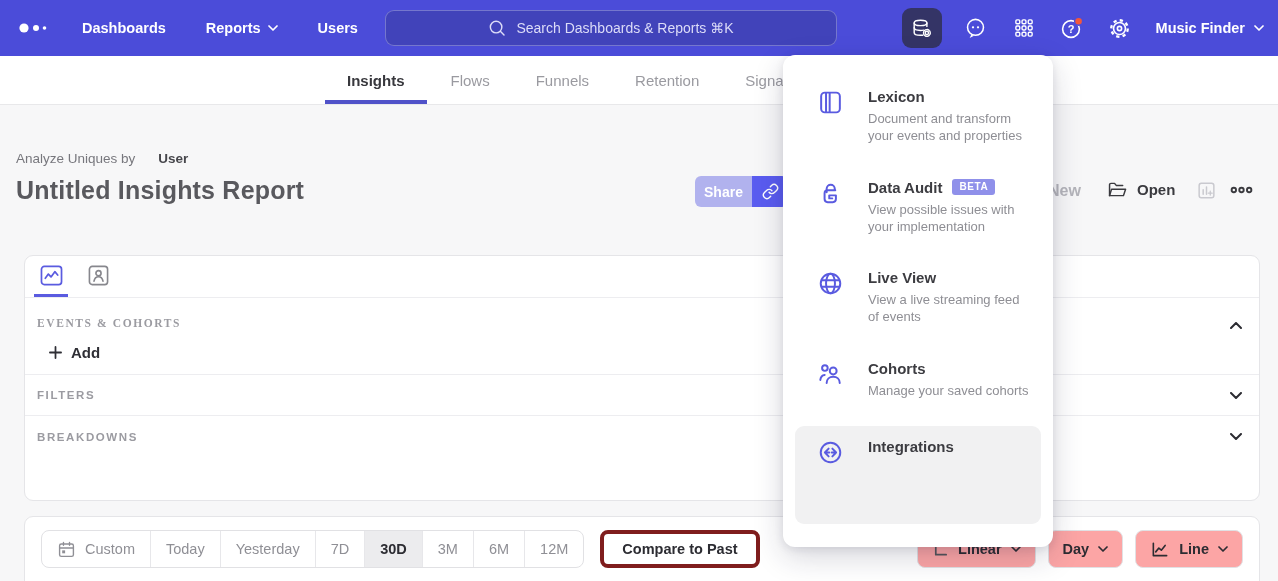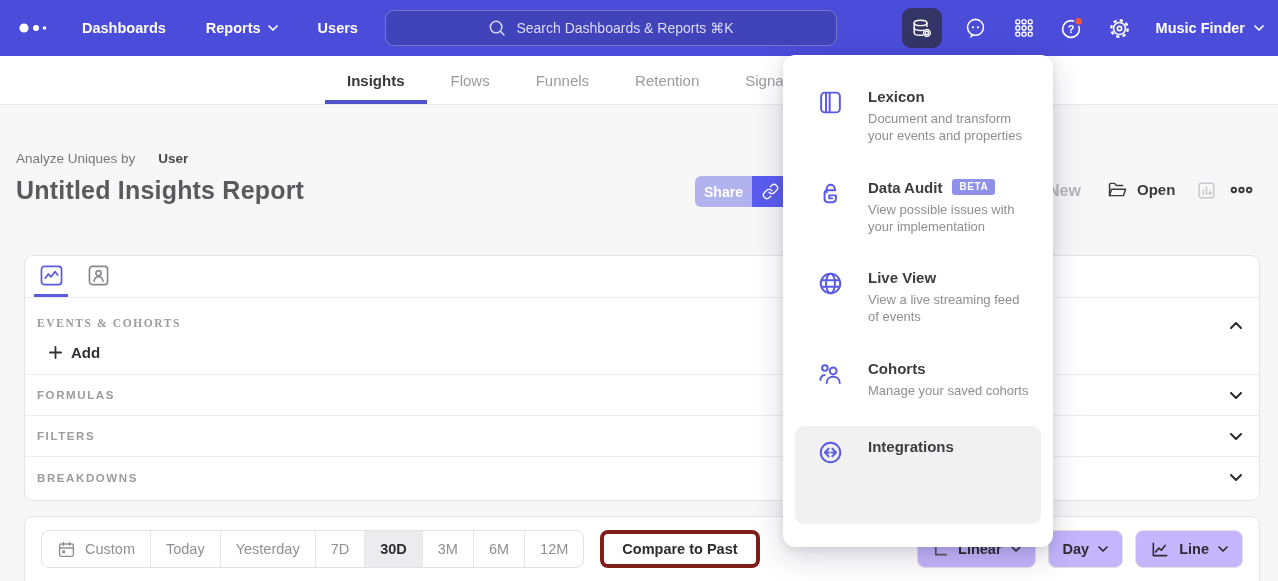--- a/index.html
+++ b/index.html
@@ -71,21 +71,21 @@
   .footer-card { position:absolute; left:24px; top:516px; width:1236px; height:80px; background:#fff;
     border:1px solid #e5e5e8; border-radius:9px; padding:13px 16px 0 16px; display:flex; align-items:flex-start; }
   .daterange { display:flex; height:38px; border:1px solid #e1e1e4; border-radius:8px; overflow:hidden; background:#fff; }
   .dr-item { display:flex; align-items:center; justify-content:center; gap:9px; padding:0 15px;
     font-size:14.5px; color:#8f8f95; border-right:1px solid #e7e7ea; cursor:pointer; white-space:nowrap; }
   .dr-item:last-child { border-right:none; }
   .dr-item.selected { background:#ececee; color:#2c2c32; font-weight:700; }
   .compare-btn { margin-left:16px; height:38px; border:4px solid #7f1d1d; border-radius:8px; background:#fff;
     display:flex; align-items:center; padding:0 18px; font-size:14.5px; font-weight:600; color:#2c2c32; cursor:pointer; }
   .view-controls { margin-left:auto; display:flex; gap:12px; }
-  .vc-btn { height:38px; border:1px solid #e1e1e4; border-radius:8px; background:#c4b5fd;
+  .vc-btn { height:38px; border:1px solid #e1e1e4; border-radius:8px; background:#fca5a5;
     display:flex; align-items:center; gap:9px; padding:0 14px; font-size:14.5px; font-weight:600; color:#2c2c32; cursor:pointer; }
 
   
   .menu { position:absolute; left:783px; top:55px; width:270px; height:492px; background:#fff;
     border-radius:12px; box-shadow:0 10px 30px rgba(25,25,60,.18), 0 2px 8px rgba(25,25,60,.10);
     padding-top:21px; z-index:20; }
   .menu-item { margin:0 12px 10px 12px; padding:12px 10px 12px 22px; display:flex; gap:21px;
     border-radius:9px; min-height:80px; cursor:pointer; }
   .menu-item.tight { min-height:68px; }
   .menu-item.highlighted { background:#f1f1f2; min-height:98px; }
@@ -257,26 +257,20 @@
   <div class="add-row">
     <span class="add-btn">
       <svg width="13" height="13" viewBox="0 0 14 14">
           <path d="M7 1v12M1 7h12" stroke="#2f2f35" stroke-width="1.9" stroke-linecap="round"></path>
         </svg>
       <span>Add</span>
     </span>
   </div>
 
   <div class="section-row">
-    <span class="sect-label">FORMULAS</span>
-    <svg class="chev-dark" width="12" height="7" viewBox="0 0 12 7">
-        <path d="M1 1l5 5 5-5" fill="none" stroke="currentColor" stroke-width="2" stroke-linecap="round" stroke-linejoin="round"></path>
-      </svg>
-  </div>
-  <div class="section-row">
     <span class="sect-label">FILTERS</span>
     <svg class="chev-dark" width="12" height="7" viewBox="0 0 12 7">
         <path d="M1 1l5 5 5-5" fill="none" stroke="currentColor" stroke-width="2" stroke-linecap="round" stroke-linejoin="round"></path>
       </svg>
   </div>
   <div class="section-row">
     <span class="sect-label">BREAKDOWNS</span>
     <svg class="chev-dark" width="12" height="7" viewBox="0 0 12 7">
         <path d="M1 1l5 5 5-5" fill="none" stroke="currentColor" stroke-width="2" stroke-linecap="round" stroke-linejoin="round"></path>
       </svg>

